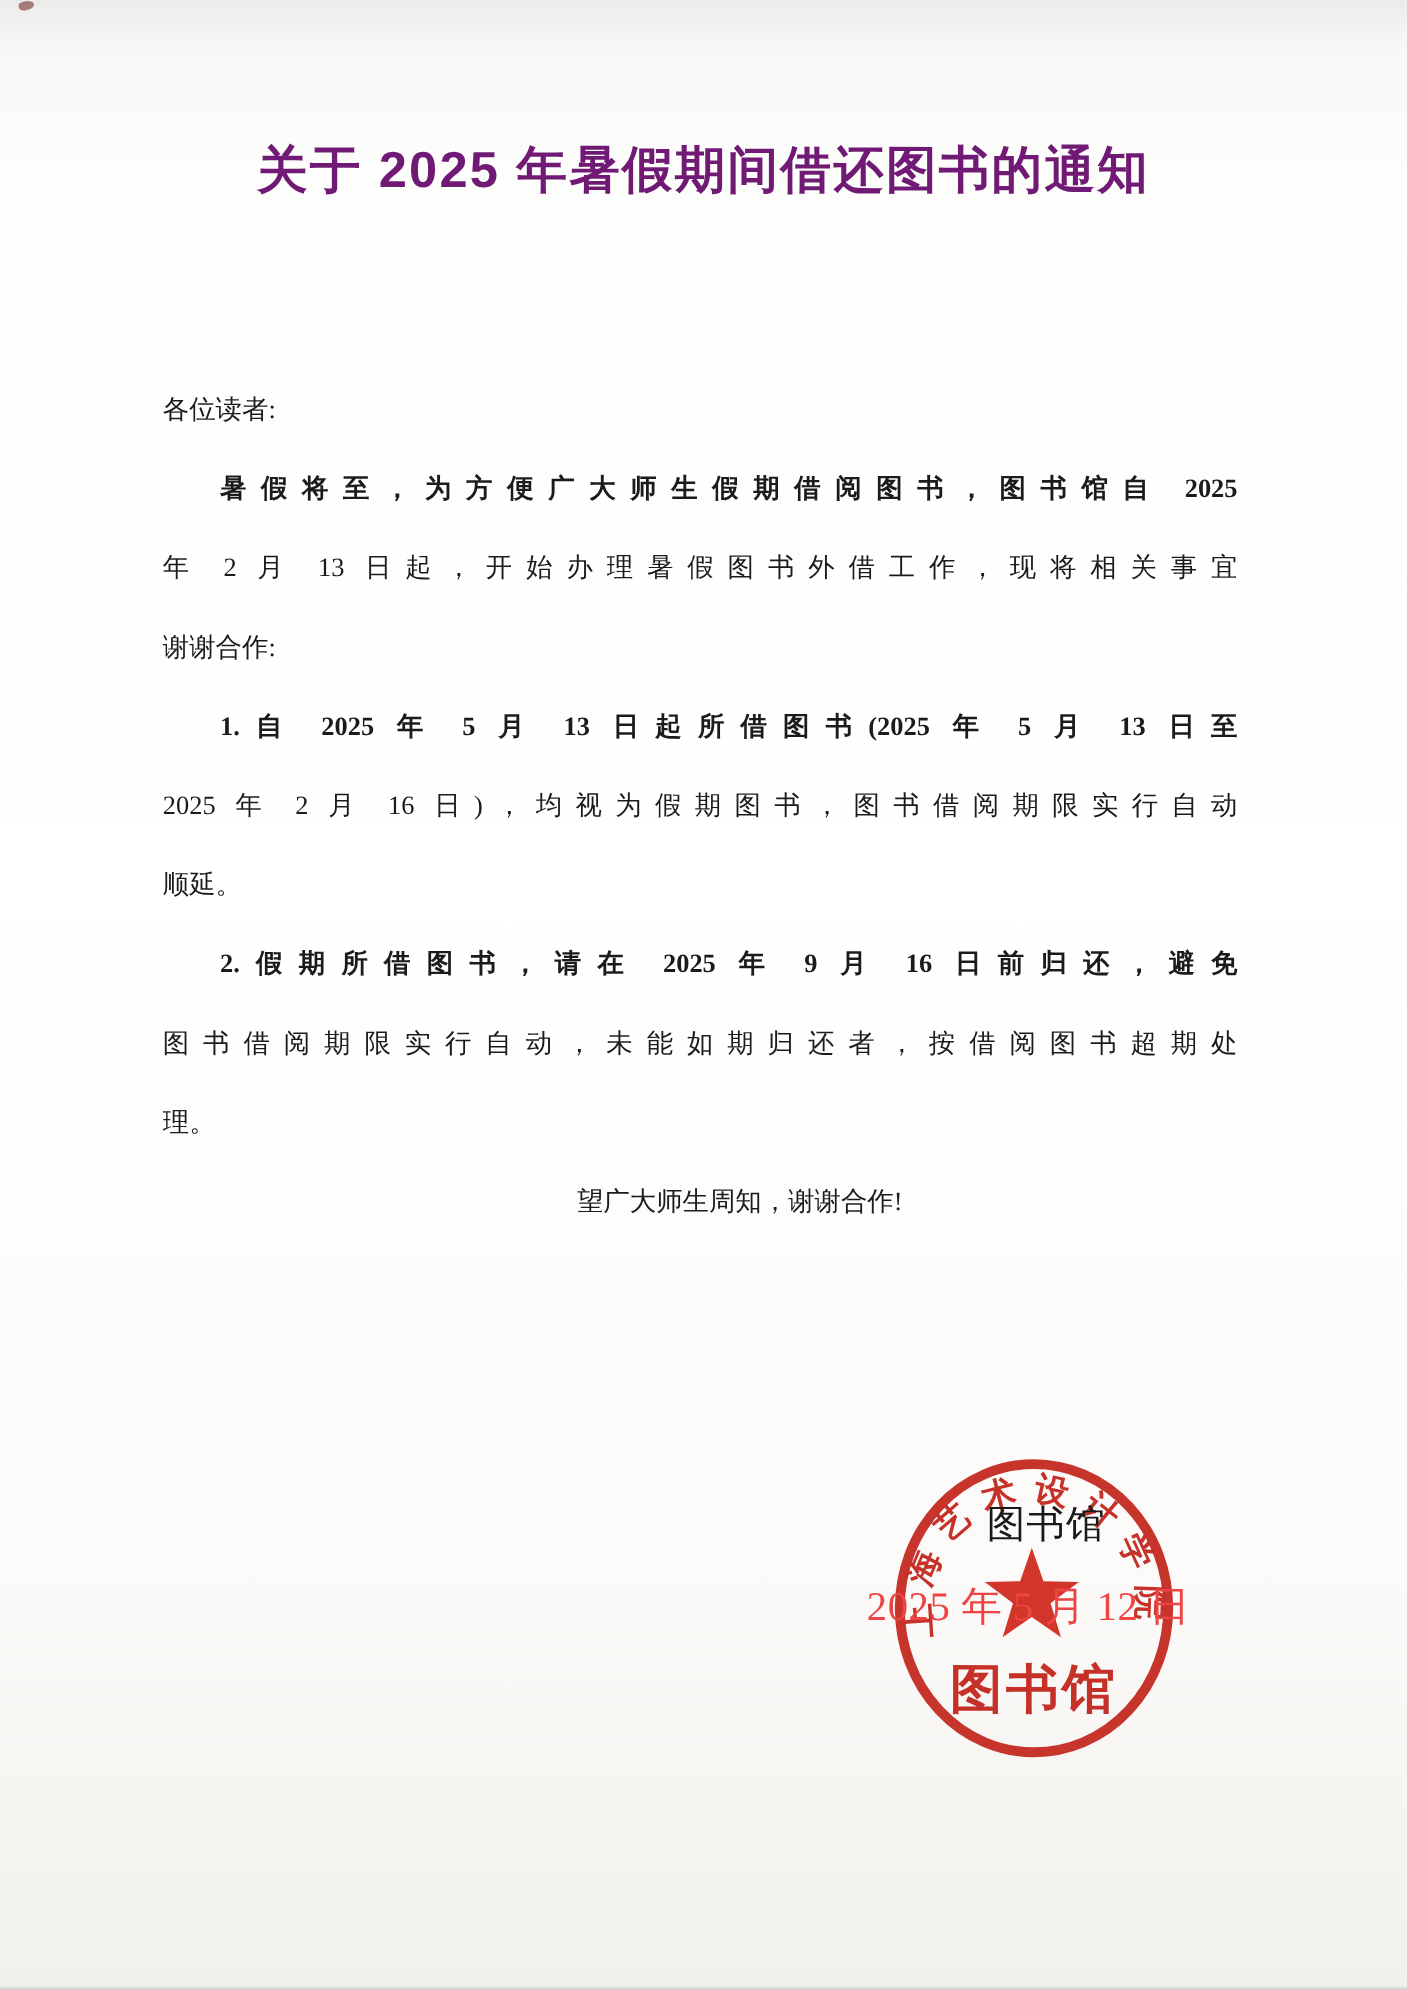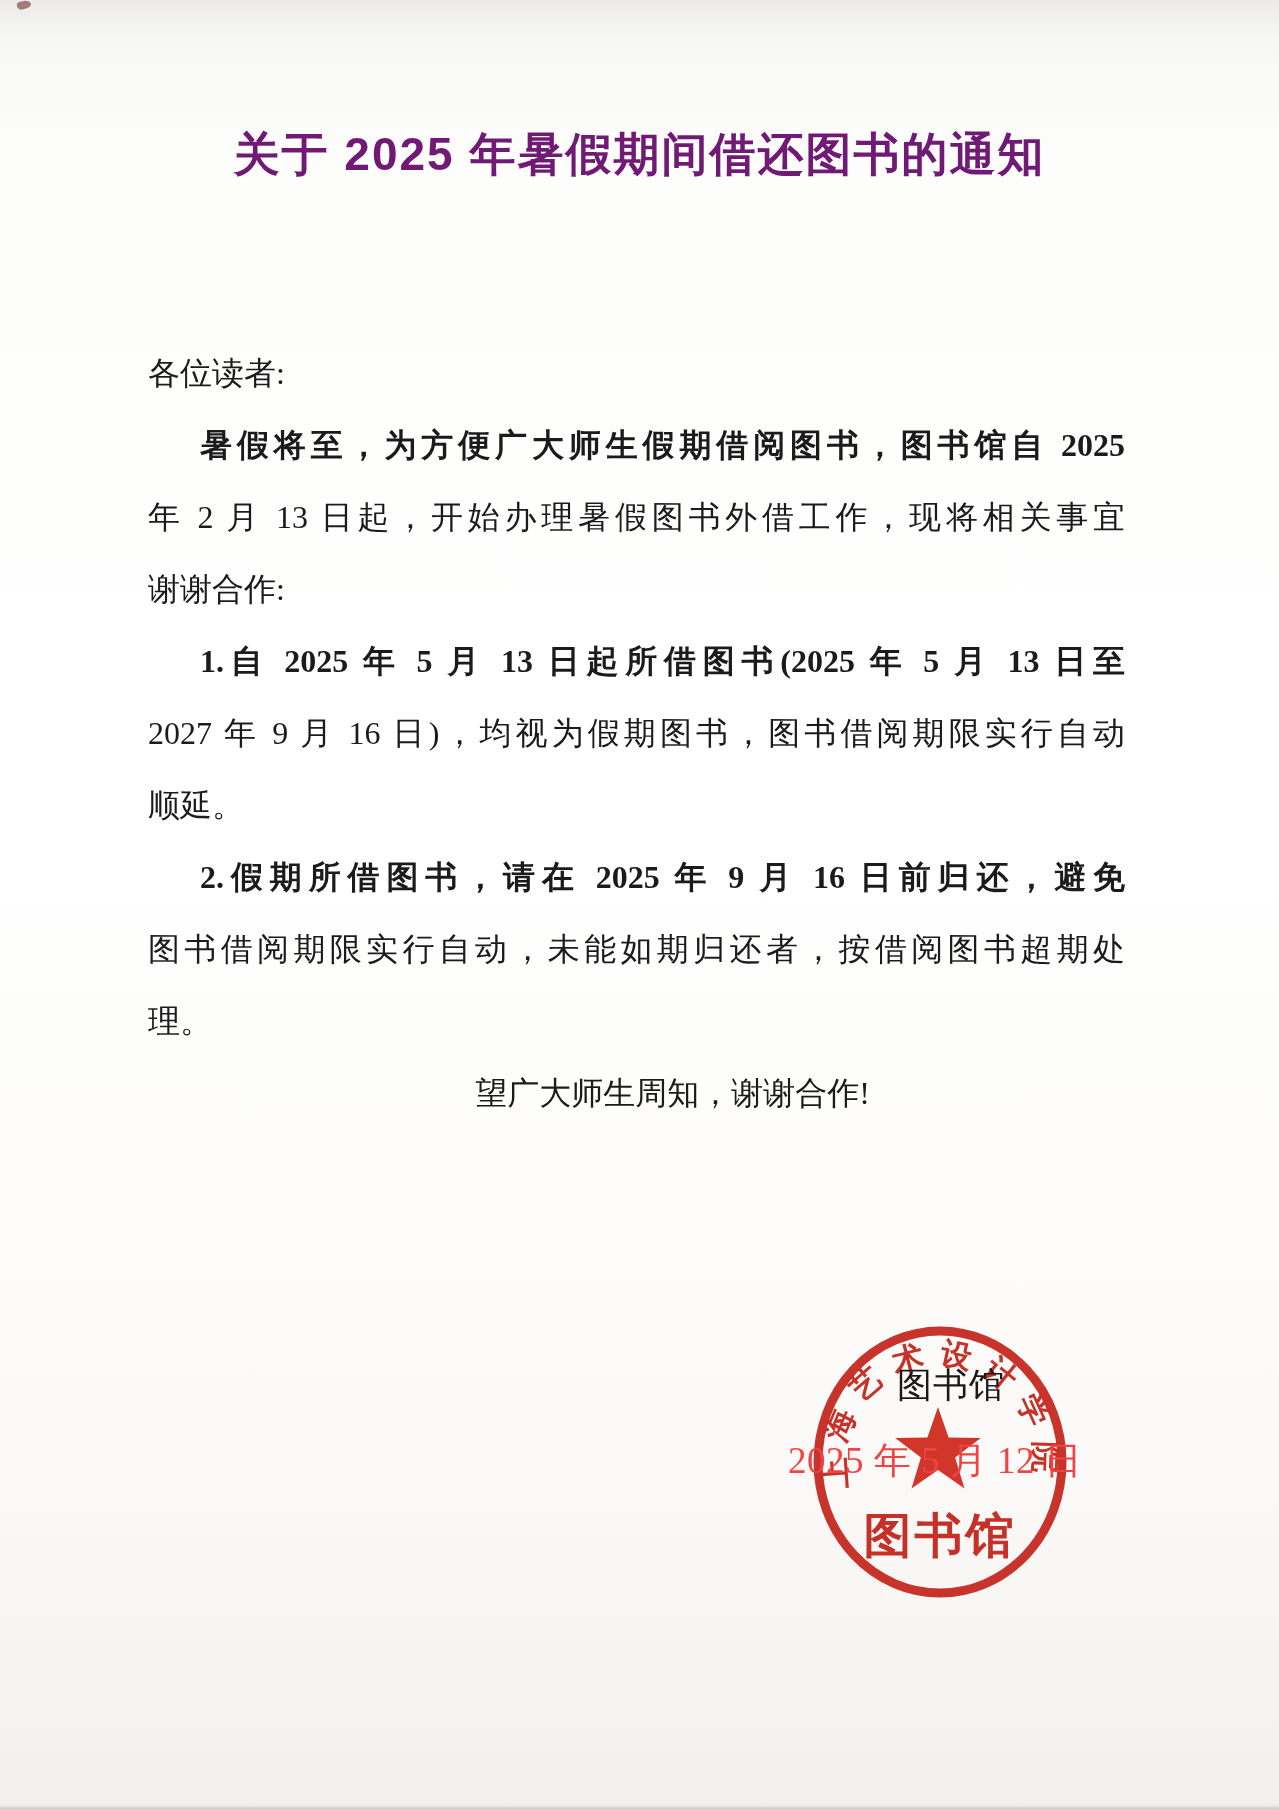--- a/index.html
+++ b/index.html
@@ -16,21 +16,21 @@
     transform:rotate(-12deg);
   }
   .title{
     position:absolute;top:124px;left:0;right:0;text-align:center;
     font-family:"Liberation Sans", sans-serif;
     font-size:46px;font-weight:900;color:#701a75;letter-spacing:2px;
     white-space:nowrap;
   }
   .body-text{
     position:absolute;left:148px;top:337px;width:977px;
-    font-size:32px;color:#1b1b1b;
+    font-size:24px;color:#1b1b1b;
   }
   .line{height:72px;line-height:72px;white-space:nowrap;}
   .line.full{text-align:justify;text-align-last:justify;}
   .line.indent{padding-left:52px;font-weight:bold;}
   .line.indent2{padding-left:72px;text-align:center;}
   .sig-name{
     position:absolute;left:897px;top:1362px;z-index:3;
     font-size:35px;color:#191919;letter-spacing:1px;white-space:nowrap;
   }
   .sig-date{
@@ -54,21 +54,21 @@
   <div class="corner-mark"></div>
 
   <div class="title">关于 2025 年暑假期间借还图书的通知</div>
 
   <div class="body-text">
     <div class="line">各位读者:</div>
     <div class="line full indent">暑假将至，为方便广大师生假期借阅图书，图书馆自 2025</div>
     <div class="line full">年 2 月 13 日起，开始办理暑假图书外借工作，现将相关事宜</div>
     <div class="line">谢谢合作:</div>
     <div class="line full indent">1.自 2025 年 5 月 13 日起所借图书(2025 年 5 月 13 日至</div>
-    <div class="line full">2027 年 9 月 16 日)，均视为假期图书，图书借阅期限实行自动</div>
+    <div class="line full">2025 年 2 月 16 日)，均视为假期图书，图书借阅期限实行自动</div>
     <div class="line">顺延。</div>
     <div class="line full indent">2.假期所借图书，请在 2025 年 9 月 16 日前归还，避免</div>
     <div class="line full">图书借阅期限实行自动，未能如期归还者，按借阅图书超期处</div>
     <div class="line">理。</div>
     <div class="line indent2">望广大师生周知，谢谢合作!</div>
   </div>
 
   <div class="sig-name">图书馆</div>
   <div class="sig-date">2025 年 5 月 12 日</div>
 

